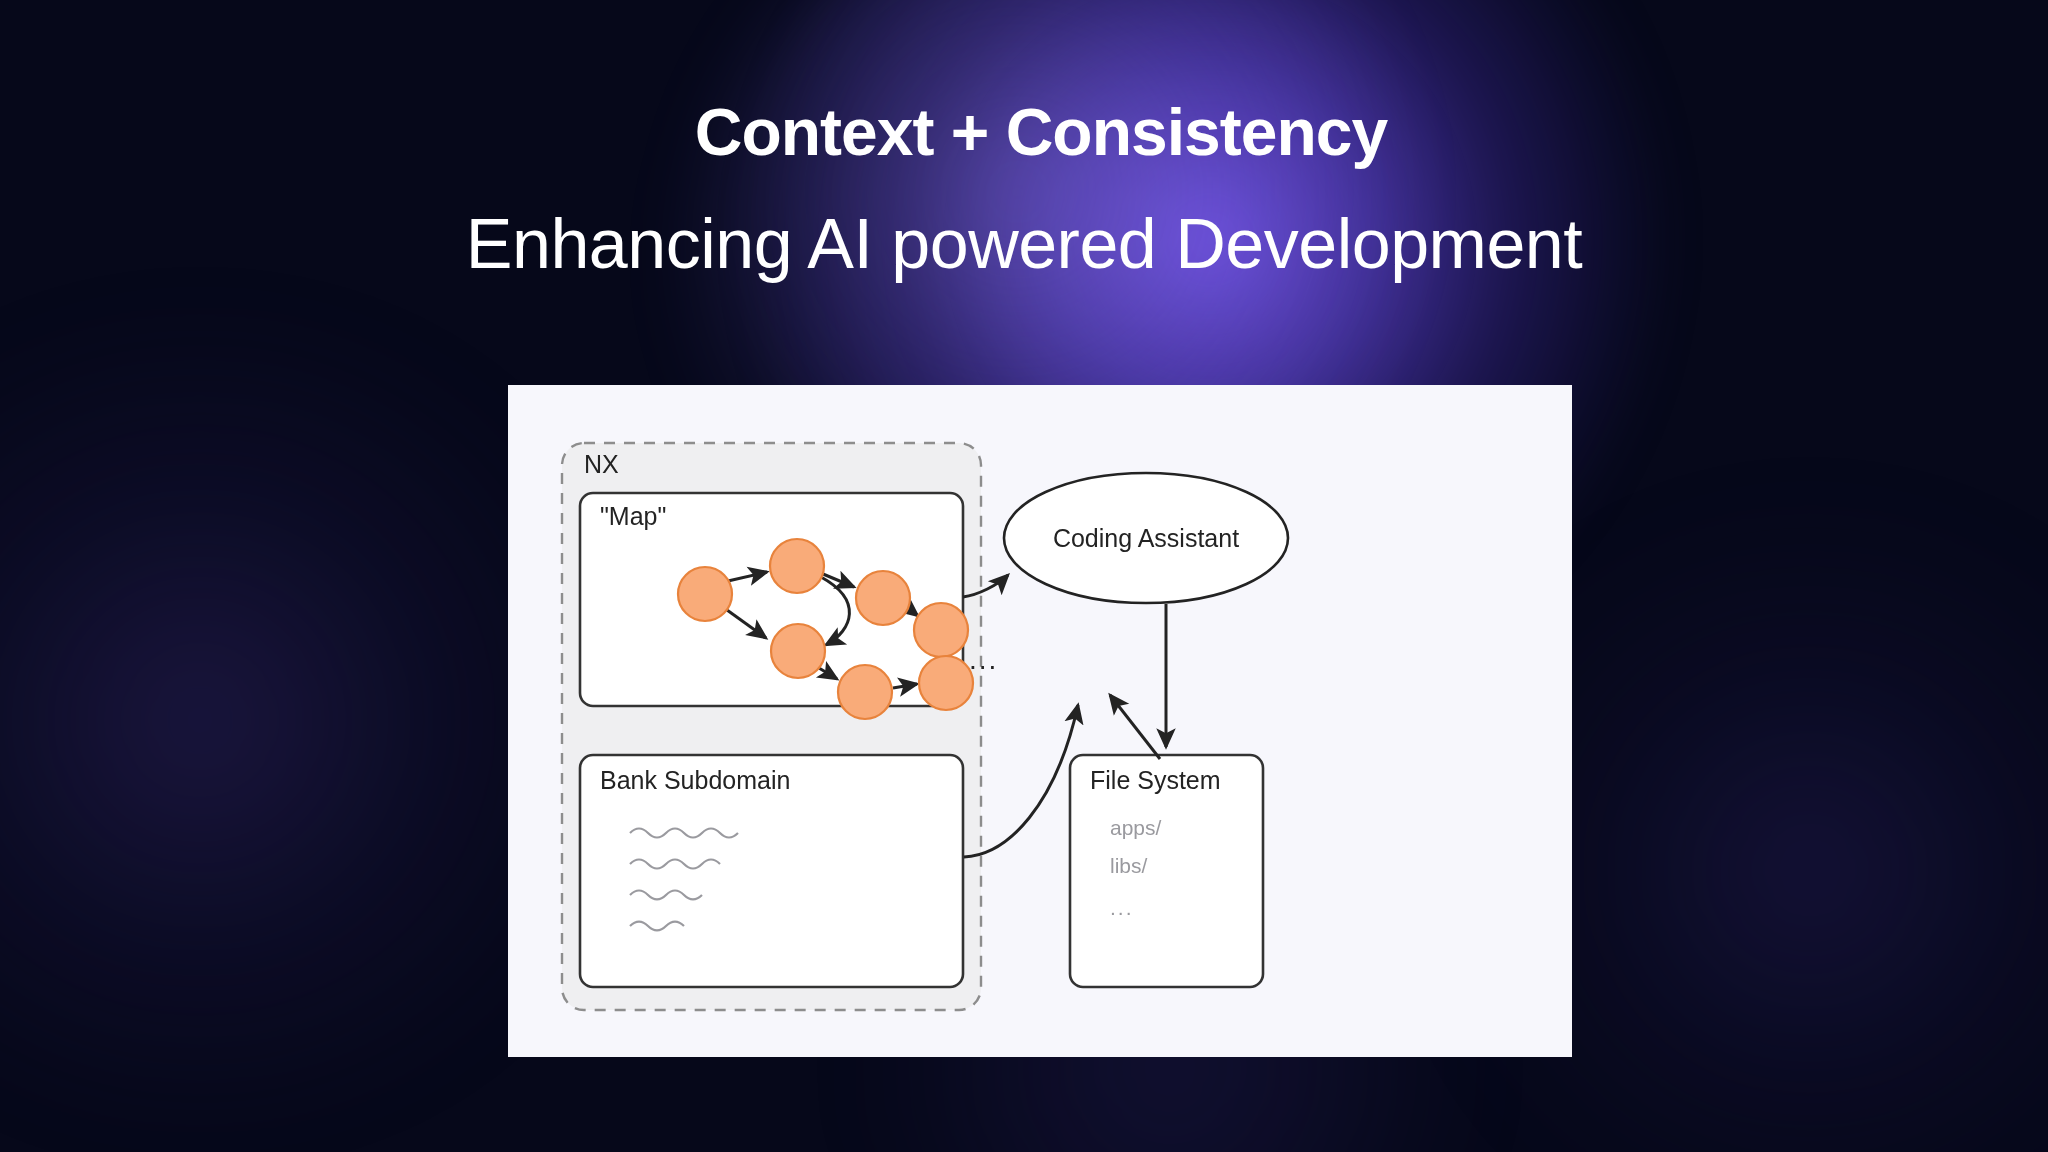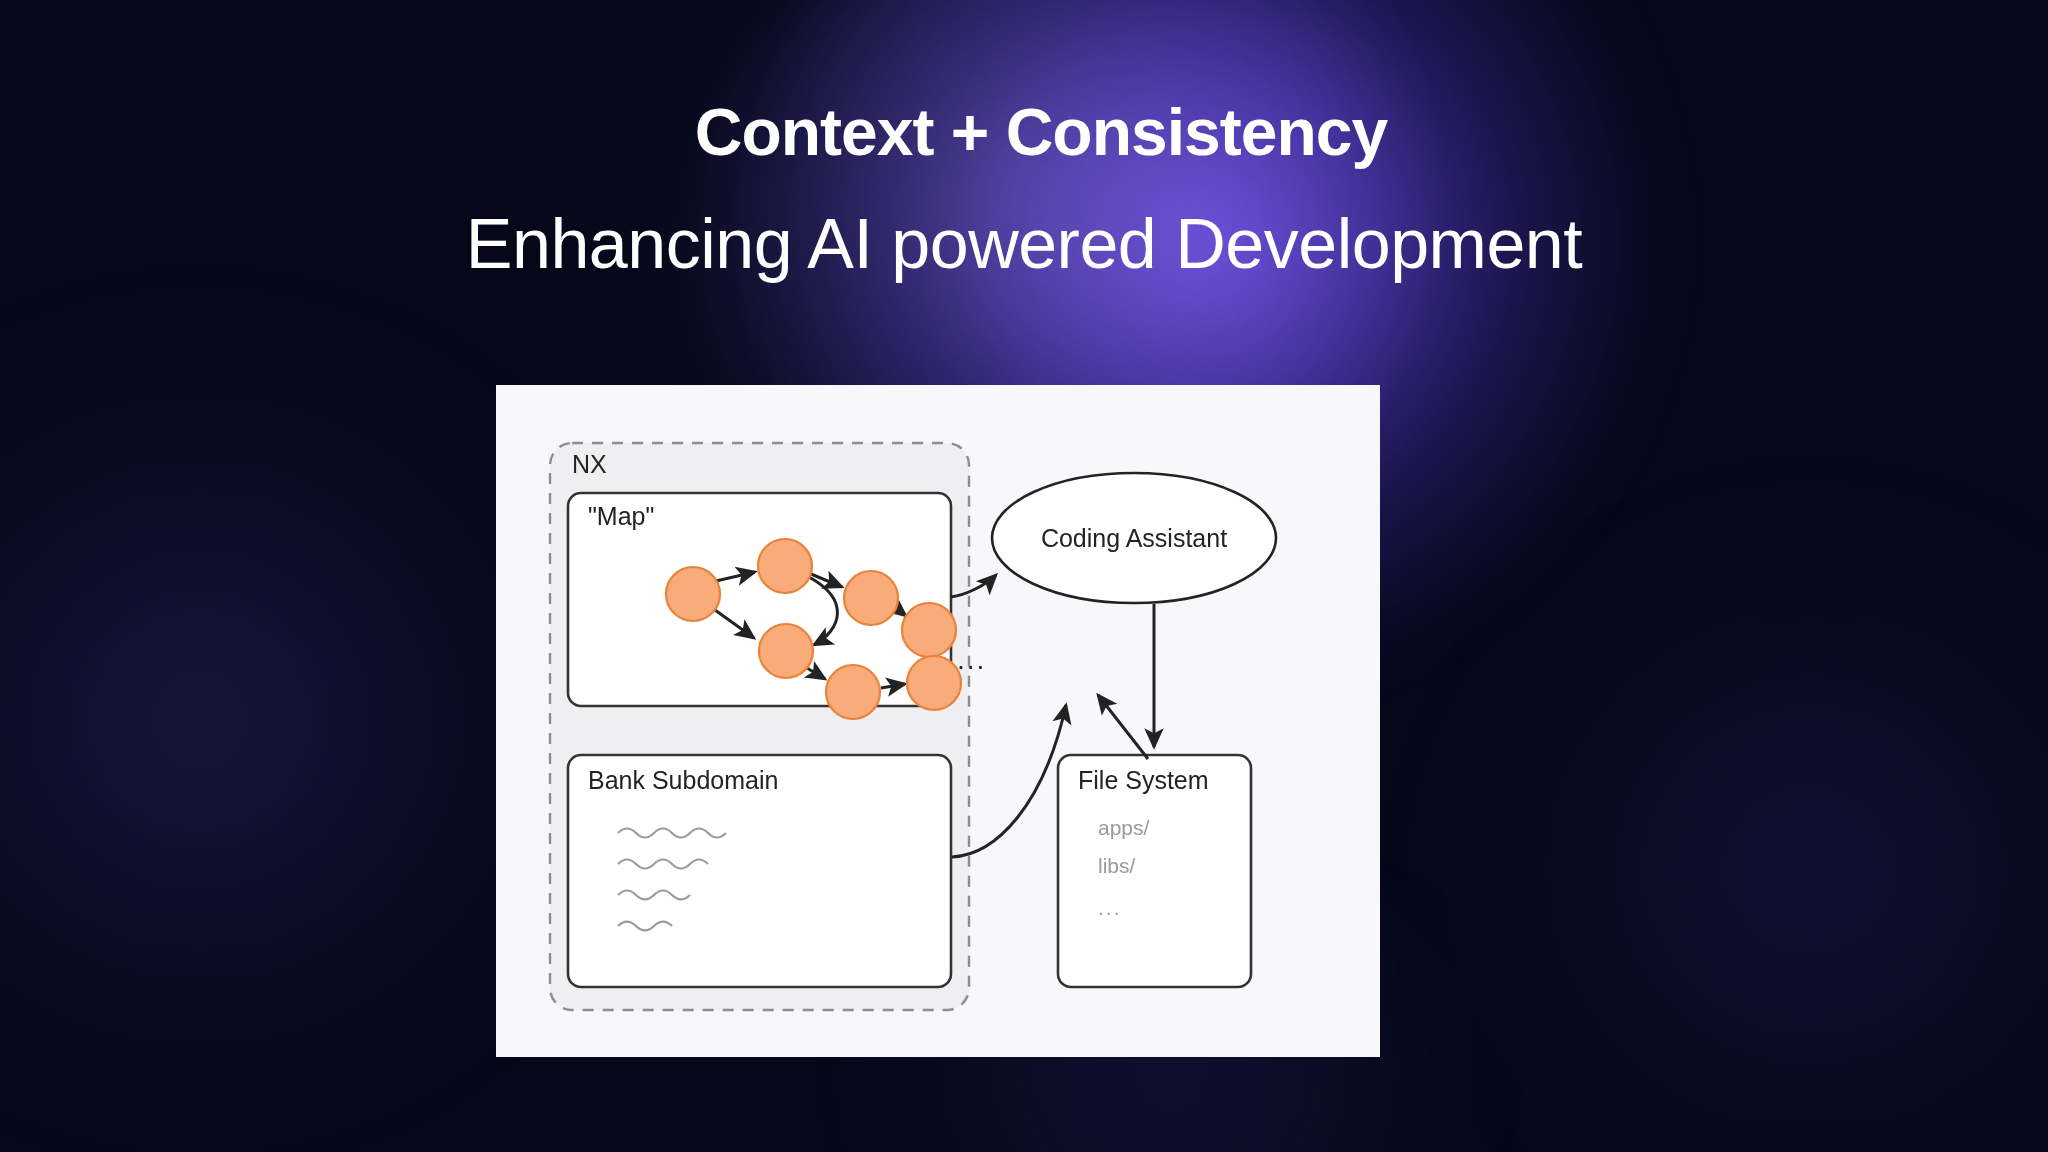--- a/index.html
+++ b/index.html
@@ -105,23 +105,23 @@
     color: #ffffff;
     font-size: 70px;
     font-weight: 400;
     letter-spacing: -0.5px;
     line-height: 1.05;
   }
 
   
   #panel {
     position: absolute;
-    left: 496px;
+    left: 508px;
     top: 385px;
-    width: 884px;
+    width: 1064px;
     height: 672px;
     background: #f7f7fc;
   }
   #diagram-svg {
     position: absolute;
     left: 0;
     top: 0;
   }
 
   .dtext {

